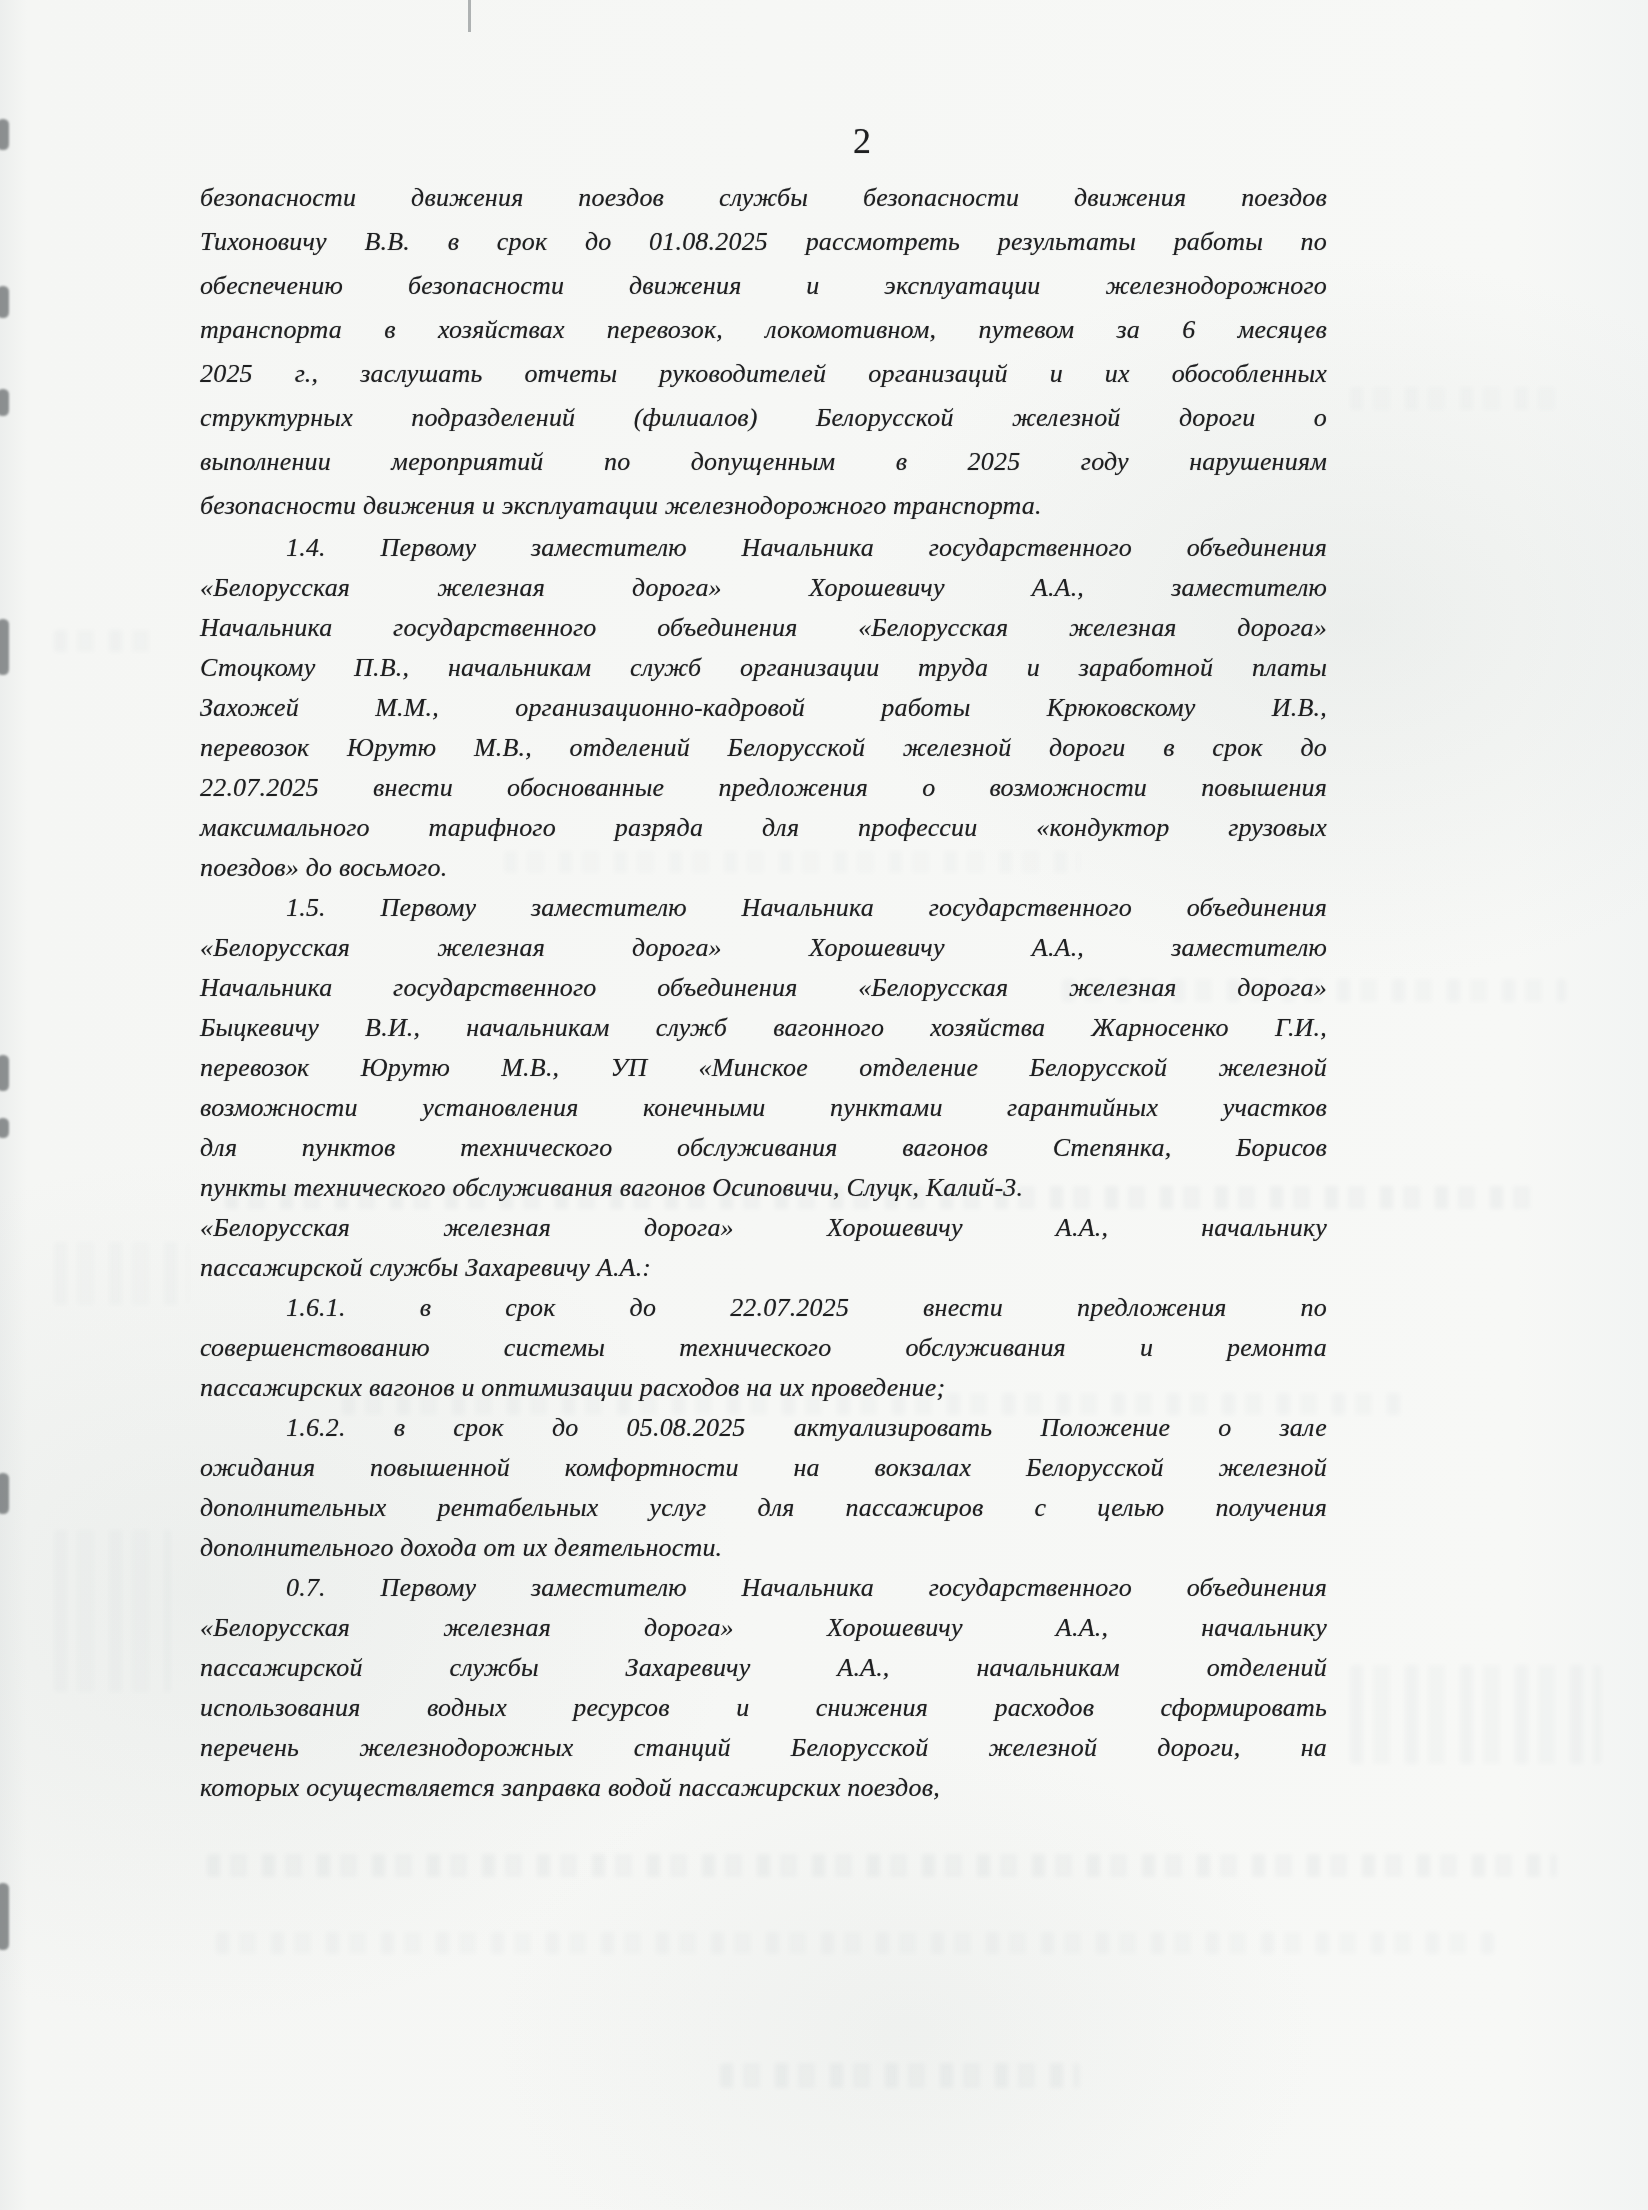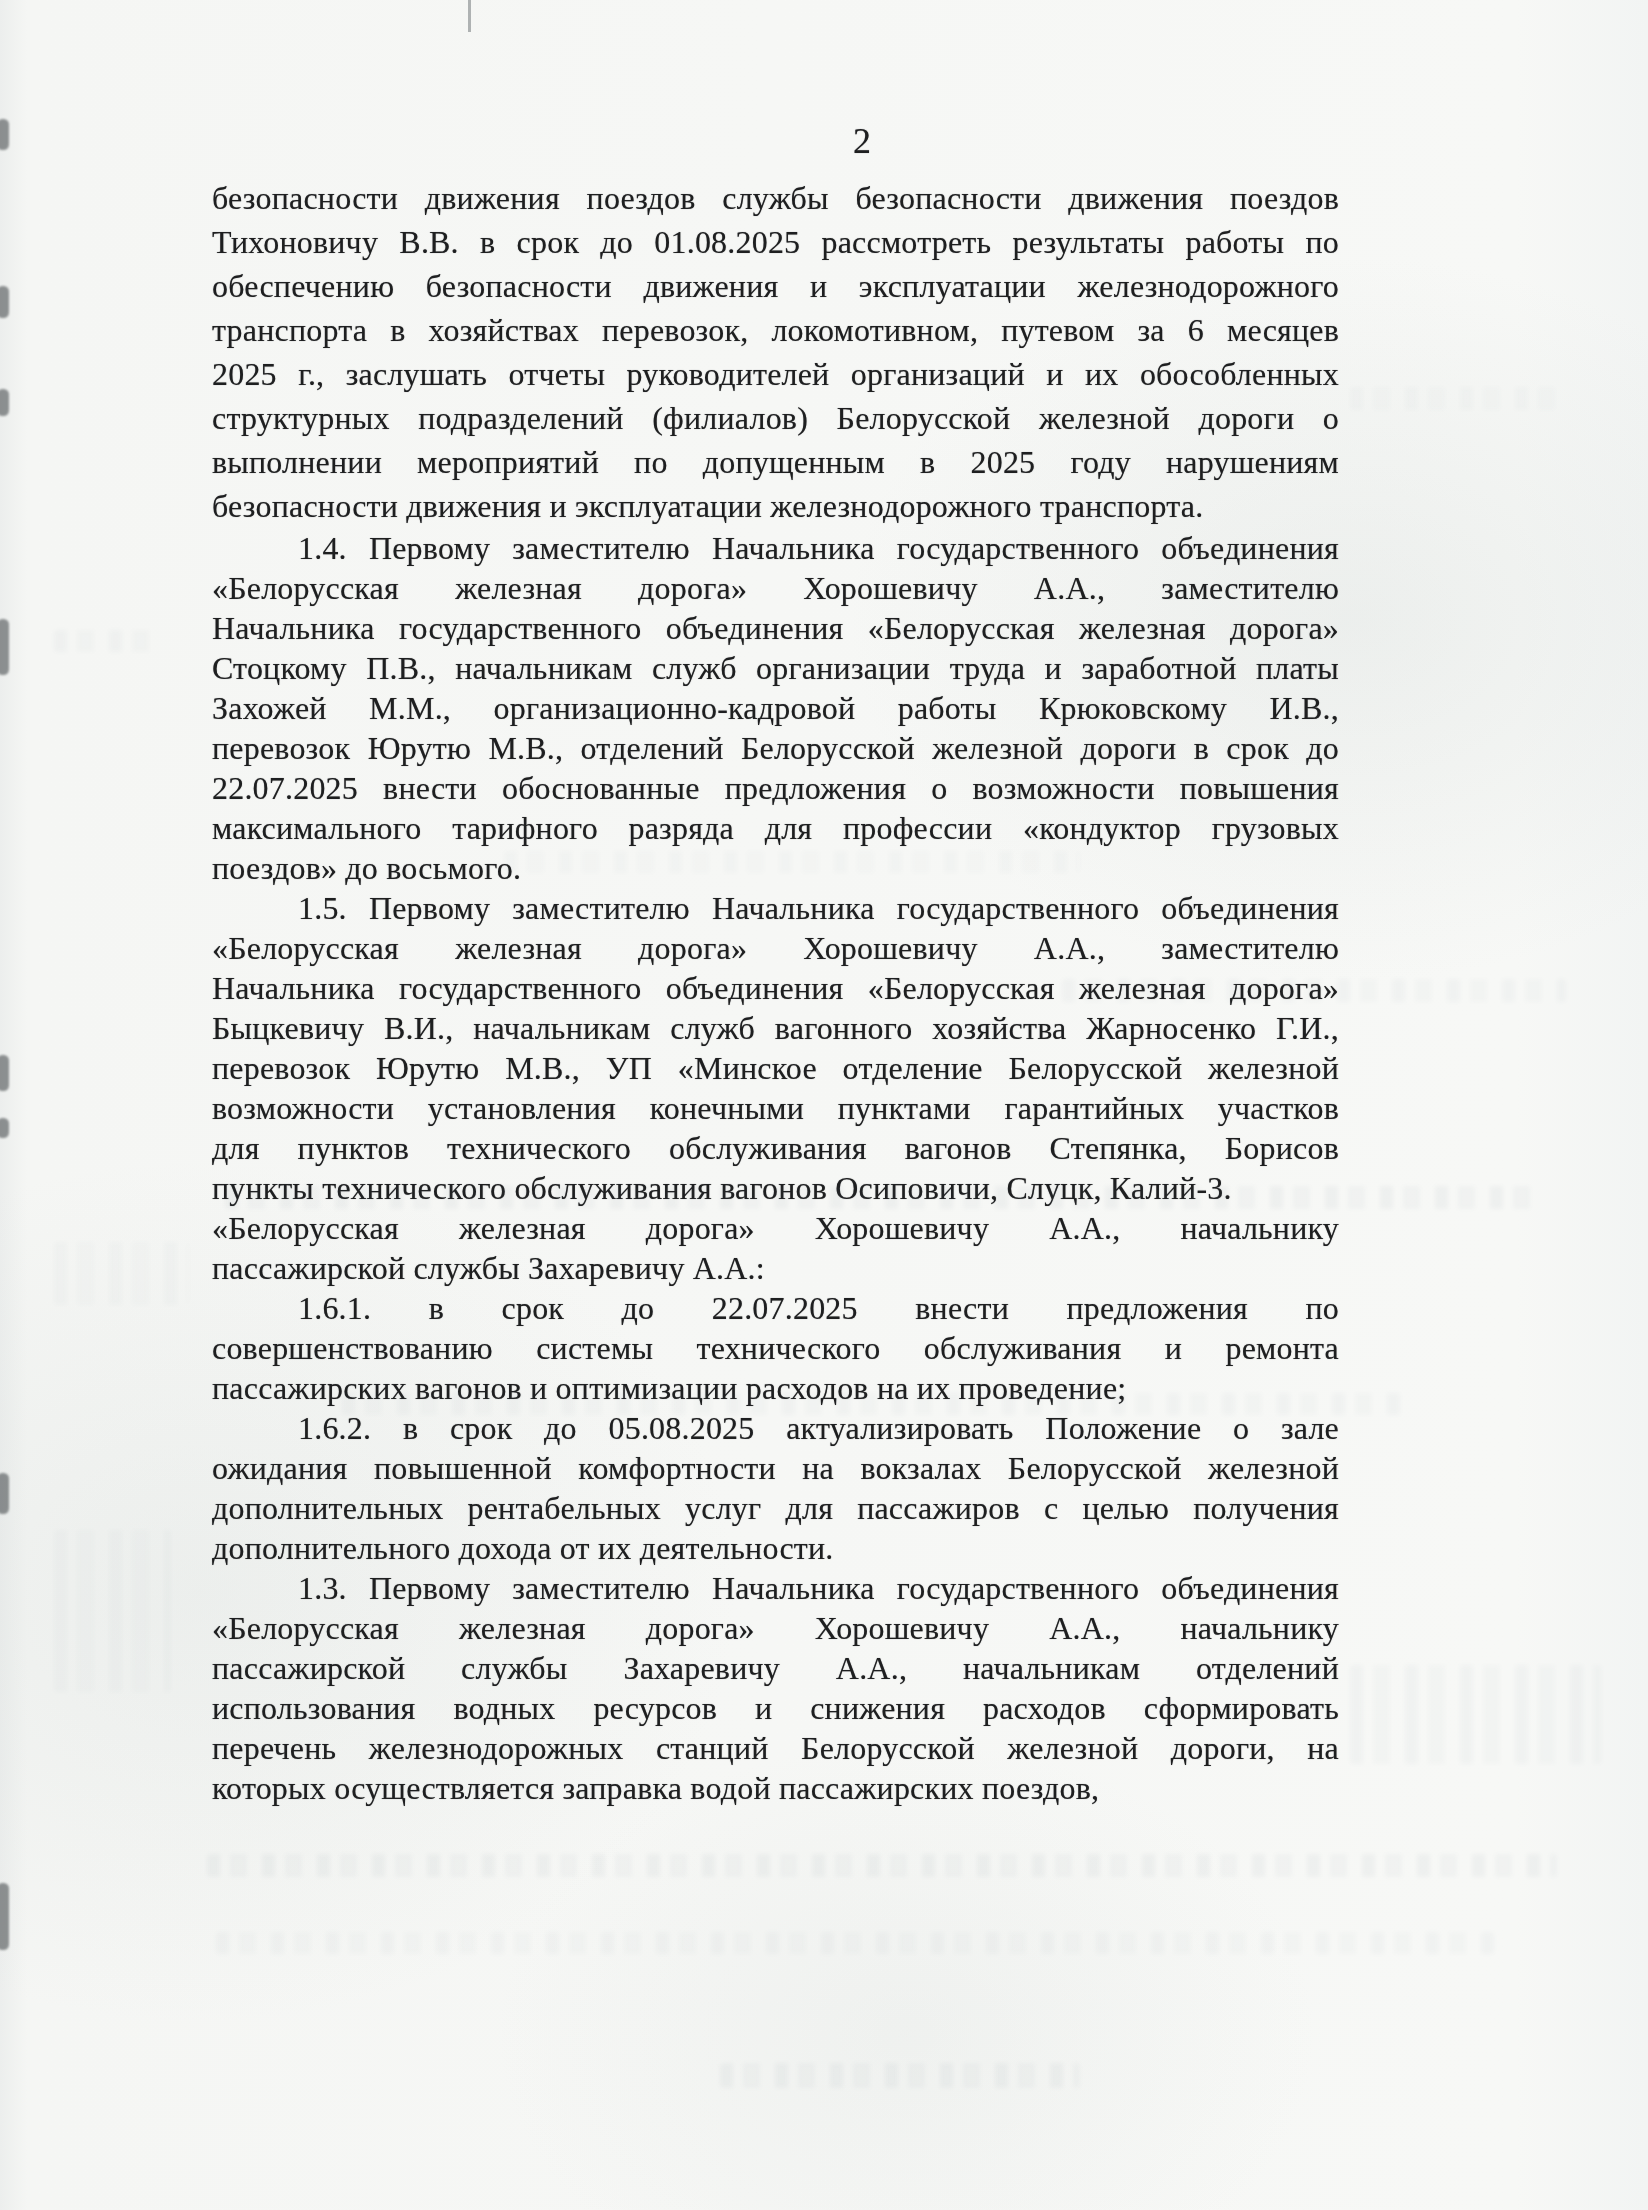--- a/index.html
+++ b/index.html
@@ -29,25 +29,26 @@
     left: 853px;
     font-size: 36px;
     line-height: 40px;
     color: var(--ink, #1e1f20);
     text-shadow: 0 0 0.9px rgba(20,20,25,.55);
   }
 
   .doc-body {
     position: absolute;
     top: 176px;
-    left: 212px;
+    left: 200px;
     width: 1127px;
-    font-size: 32px;
+    font-size: 26px;
     letter-spacing: 0.2px;
     text-shadow: 0 0 0.9px rgba(20,20,25,.5);
+    font-style: italic;
   }
 
   .paragraph { margin: 0; }
   .paragraph .line {
     line-height: 40px;
     text-align: justify;
     text-align-last: justify;
     white-space: normal;
   }
   
@@ -137,21 +138,21 @@
         <div class="line">совершенствованию системы технического обслуживания и ремонта</div>
         <div class="line final">пассажирских вагонов и оптимизации расходов на их проведение;</div>
       </div>
       <div class="paragraph indented">
         <div class="line first">1.6.2. в срок до 05.08.2025 актуализировать Положение о зале</div>
         <div class="line">ожидания повышенной комфортности на вокзалах Белорусской железной</div>
         <div class="line">дополнительных рентабельных услуг для пассажиров с целью получения</div>
         <div class="line final">дополнительного дохода от их деятельности.</div>
       </div>
       <div class="paragraph indented">
-        <div class="line first">1.3. Первому заместителю Начальника государственного объединения</div>
+        <div class="line first">0.7. Первому заместителю Начальника государственного объединения</div>
         <div class="line">«Белорусская железная дорога» Хорошевичу А.А., начальнику</div>
         <div class="line">пассажирской службы Захаревичу А.А., начальникам отделений</div>
         <div class="line">использования водных ресурсов и снижения расходов сформировать</div>
         <div class="line">перечень железнодорожных станций Белорусской железной дороги, на</div>
         <div class="line final">которых осуществляется заправка водой пассажирских поездов,</div>
       </div>
     </div>
 
   <div class="edge-mark" style="top:119px;height:31px"></div>
   <div class="edge-mark" style="top:286px;height:32px"></div>

